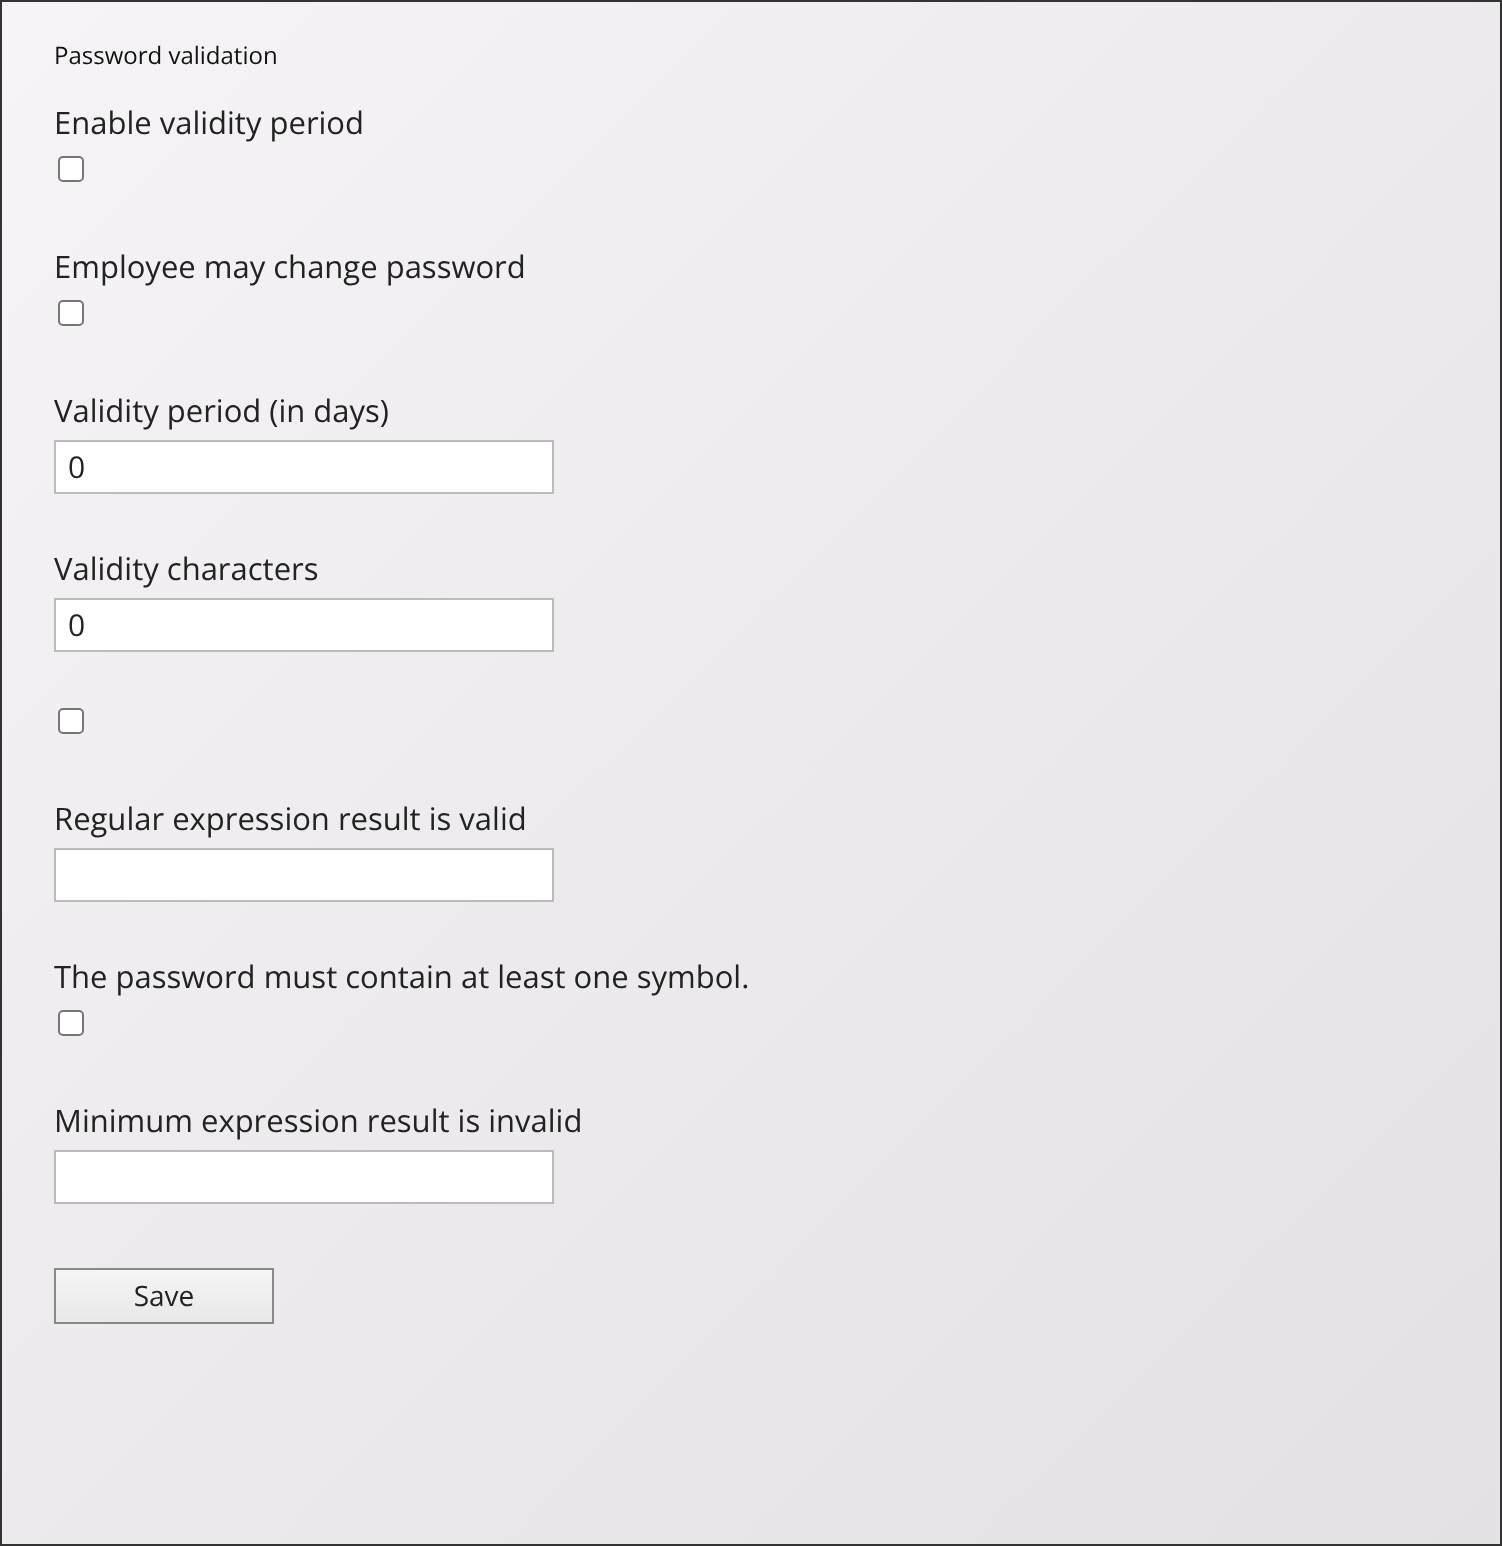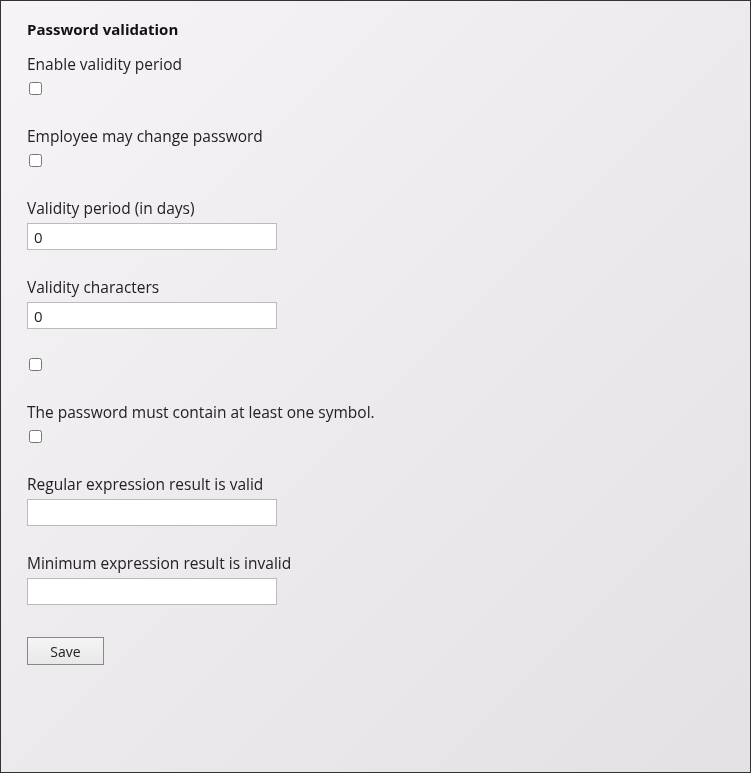--- a/index.html
+++ b/index.html
@@ -16,22 +16,22 @@
     }
     .panel {
       width: 751px;
       height: 773px;
       border: 1px solid #333;
       background: linear-gradient(135deg, #f6f4f6 0%, #eceaed 50%, #e3e1e4 100%);
       padding: 18px 26px;
       position: relative;
     }
     .title {
-      font-size: 15px;
-      font-weight: 700;
+      font-size: 12px;
+      font-weight: 400;
       color: #111;
       margin-bottom: 14px;
     }
     .field {
       margin-bottom: 26px;
     }
     .field-label {
       font-size: 15.5px;
       color: #222;
       margin-bottom: 4px;
@@ -50,21 +50,21 @@
       width: 250px;
       height: 27px;
       border: 1px solid #bbb;
       background: #fff;
       padding: 2px 6px;
       font-size: 15px;
       font-family: inherit;
       color: #222;
     }
     .save-btn {
-      width: 77px;
+      width: 110px;
       height: 28px;
       background: linear-gradient(to bottom, #f5f5f5 0%, #e8e8e8 100%);
       border: 1px solid #888;
       font-size: 14px;
       font-family: inherit;
       color: #222;
       cursor: pointer;
       margin-top: 6px;
     }
   </style>
@@ -93,27 +93,27 @@
     <span class="field-label">Validity characters</span>
     <input type="text" value="0" style="">
   </div>
 
   <div class="field">
     <input type="checkbox" style="">
   </div>
 
 
   <div class="field">
-    <span class="field-label">The password must contain at least one symbol.</span>
-    <input type="checkbox" style="">
+    <span class="field-label">Regular expression result is valid</span>
+    <input type="text" value="" style="">
   </div>
 
   <div class="field">
-    <span class="field-label">Regular expression result is valid</span>
-    <input type="text" value="" style="">
+    <span class="field-label">The password must contain at least one symbol.</span>
+    <input type="checkbox" style="">
   </div>
 
   <div class="field">
     <span class="field-label">Minimum expression result is invalid</span>
     <input type="text" value="" style="">
   </div>
 
   <button class="save-btn">Save</button>
 </div>
 

